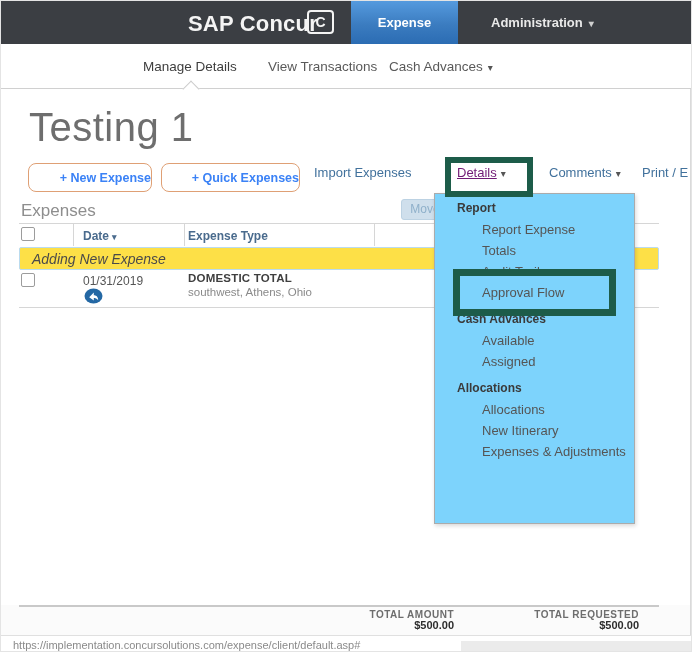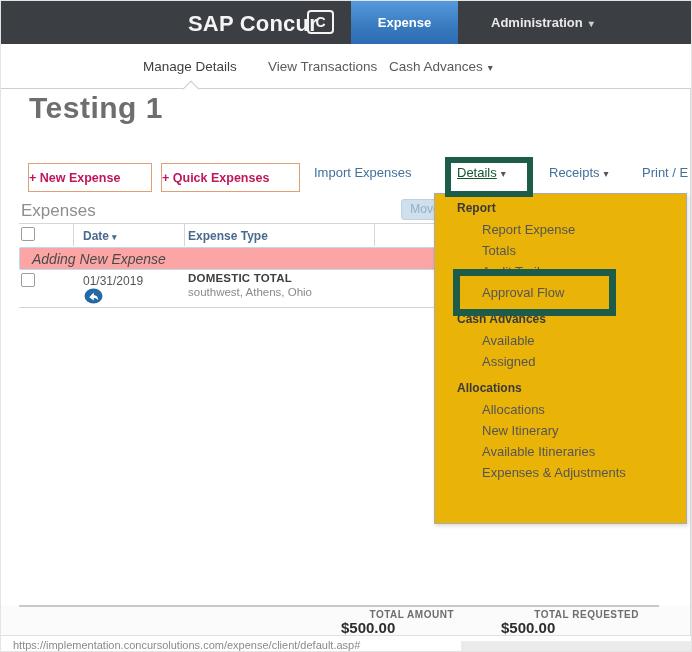--- a/index.html
+++ b/index.html
@@ -15,51 +15,51 @@
   .tab-expense { position:absolute; left:350px; top:0; width:107px; height:43px; background:linear-gradient(180deg,#559ade 0%,#3b7cc0 55%,#2b6cb3 100%); color:#fff; font-size:13px; font-weight:bold; text-align:center; line-height:43px; }
   .tab-admin { position:absolute; left:478px; top:0; height:59px; color:#e9e9e9; font-size:13px; font-weight:bold; line-height:43px;margin-left:12px; }
   .tab-admin .caret { color:#cfcfcf; font-size:10px; margin-left:6px; }
   
   .subnav { position:absolute; left:0; top:43px; width:692px; height:45px; background:#ffffff; border-bottom:1px solid #d0d0d0; }
   .subnav-item { position:absolute; top:15px; font-size:13.5px; color:#5a5a5a; cursor:pointer; }
   .subnav-item.active { color:#3e3e3e; }
   .subnav-item .caret { font-size:10px; color:#555; margin-left:5px; }
   .notch { position:absolute; left:184px; top:82px; width:12px; height:12px; background:#fff; border-left:1px solid #cccccc; border-top:1px solid #cccccc; transform:rotate(45deg); z-index:3; }
   
-  .page-title { position:absolute; left:28px; top:90px; font-size:30px; color:#6e6e6e; font-weight:700; letter-spacing:.5px; }
-  .btn-orange { position:absolute; top:162px; height:29px; background:#fff; border:1px solid #dfa075; border-radius:0; color:#be185d; font-size:12.5px; font-weight:bold; text-align:left; cursor:pointer; font-family:"Liberation Sans",sans-serif; }
+  .page-title { position:absolute; left:28px; top:104px; font-size:40px; color:#6e6e6e; font-weight:400; letter-spacing:.5px; }
+  .btn-orange { position:absolute; top:162px; height:29px; background:#fff; border:1px solid #dfa075; border-radius:8px; color:#3b82f6; font-size:12.5px; font-weight:bold; text-align:right; cursor:pointer; font-family:"Liberation Sans",sans-serif; }
   .link { position:absolute; top:164px; font-size:13px; color:#41719c; cursor:pointer; }
   .link .caret { font-size:10px; color:#555; margin-left:4px; }
-  .details-link { color:#14532d; text-decoration:underline; }
+  .details-link { color:#701a75; text-decoration:underline; }
   
   .anno { position:absolute; border:6px solid #1d5c49; background:transparent; z-index:50; pointer-events:none; }
   
   .expenses-heading { position:absolute; left:20px; top:200px; font-size:17px; color:#8e8e8e; }
   .move-btn { position:absolute; left:400px; top:198px; width:48px; height:21px; background:#cfdfec; border:1px solid #bcd2e3; border-radius:3px; color:#8fb0ca; font-size:12px; text-align:center; line-height:19px; z-index:2; cursor:pointer; }
   .hline { position:absolute; height:1px; background:#d6d6d6; }
   .vline { position:absolute; width:1px; background:#d6d6d6; }
   .checkbox { position:absolute; width:14px; height:14px; background:#fff; border:1px solid #9c9c9c; border-radius:2px; cursor:pointer; }
   .col-head { position:absolute; top:228px; font-size:12px; font-weight:bold; color:#4a6b8d; }
   .col-head .sort { font-size:9px; margin-left:3px; }
-  .adding-row { position:absolute; left:18px; top:246px; width:640px; height:23px; background:#fca5a5; border:1px solid #badbef; border-radius:2px; z-index:1;text-align:center; }
+  .adding-row { position:absolute; left:18px; top:246px; width:640px; height:23px; background:#fde047; border:1px solid #badbef; border-radius:2px; z-index:1;text-align:center; }
   .adding-row span { position:absolute; left:12px; top:3px; font-size:14px; font-style:italic; color:#4a4a4a; }
   .cell-date { position:absolute; left:82px; top:273px; font-size:12px; color:#555; }
   .cell-type { position:absolute; left:187px; top:271px; font-size:11.5px; font-weight:bold; color:#3f3f3f; letter-spacing:.2px; }
   .cell-sub { position:absolute; left:187px; top:285px; font-size:11.5px; color:#8a8a8a;text-align:right; }
   .row-icon { position:absolute; left:83px; top:287px; width:19px; height:16px; cursor:pointer; }
   
-  .menu { position:absolute; left:433px; top:192px; width:253px; height:331px; background:#eab308; border:1px solid #ababab; box-shadow:1px 2px 4px rgba(0,0,0,.15); z-index:10; padding-top:6px; }
+  .menu { position:absolute; left:433px; top:192px; width:201px; height:331px; background:#7dd3fc; border:1px solid #ababab; box-shadow:1px 2px 4px rgba(0,0,0,.15); z-index:10; padding-top:6px; }
   .menu-header { padding-left:22px; font-size:12px; font-weight:bold; color:#3a3a3a; height:19px; line-height:17px; margin-top:8px; }
   .menu-header:first-child { margin-top:0; }
   .menu-item { padding-left:47px; font-size:13px; color:#555; height:21px; line-height:21px; cursor:pointer; }
   
   .totals-strip { position:absolute; left:0; top:604px; width:692px; height:30px; background:#fbfbfb; }
   .totals-line { position:absolute; left:18px; top:604px; width:640px; height:2px; background:#c9c9c9; }
   .total-label { position:absolute; top:608px; font-size:10px; font-weight:bold; color:#6d6d6d; letter-spacing:.5px; text-align:right; }
-  .total-value { position:absolute; top:618px; font-size:15px; font-weight:bold; color:#2e2e2e; text-align:left; }
+  .total-value { position:absolute; top:618px; font-size:11px; font-weight:bold; color:#2e2e2e; text-align:right; }
   .bottom-line { position:absolute; left:0; top:634px; width:692px; height:1px; background:#e0e0e0; }
   .status-url { position:absolute; left:12px; top:638px; font-size:11px; color:#8a8a8a; }
   .status-gray { position:absolute; left:460px; top:640px; width:232px; height:12px; background:#ebebeb; }
   .right-edge { position:absolute; left:689px; top:88px; width:1px; height:546px; background:#dadada; }
 </style>
 </head>
 <body>
 
 <div id="screen">
 
@@ -83,21 +83,21 @@
 
   <div class="page-title">Testing 1</div>
 
   <button class="btn-orange" style="left:27px; width:124px;">+ New Expense</button>
   <button class="btn-orange" style="left:160px; width:139px;">+ Quick Expenses</button>
   <span class="link" style="left:313px">Import Expenses</span>
   <span class="link" style="left:456px">
     <span class="details-link">Details</span><span class="caret">▾</span>
   </span>
   <span class="link" style="left:548px">
-    <span>Receipts</span><span class="caret">▾</span>
+    <span>Comments</span><span class="caret">▾</span>
   </span>
   <span class="link" style="left:641px">Print / E</span>
 
   <div class="expenses-heading">Expenses</div>
   <div class="move-btn">Move</div>
 
   <div class="hline" style="left:18px; top:222px; width:640px;"></div>
   <div class="checkbox" style="left:20px; top:226px;"></div>
   <div class="col-head" style="left:82px">
     <span>Date</span><span class="sort">▾</span>
@@ -128,21 +128,20 @@
       <div class="menu-item">Report Expense</div>
       <div class="menu-item">Totals</div>
       <div class="menu-item">Audit Trail</div>
       <div class="menu-item">Approval Flow</div>
       <div class="menu-header">Cash Advances</div>
       <div class="menu-item">Available</div>
       <div class="menu-item">Assigned</div>
       <div class="menu-header">Allocations</div>
       <div class="menu-item">Allocations</div>
       <div class="menu-item">New Itinerary</div>
-      <div class="menu-item">Available Itineraries</div>
       <div class="menu-item">Expenses &amp; Adjustments</div>
     </div>
 
   <div class="anno" style="left:444px; top:156px; width:88px; height:40px;"></div>
   <div class="anno" id="anno-approval" style="border-width: 7px; left: 452px; width: 163px; top: 268px; height: 47px;"></div>
 
   <div class="totals-strip"></div>
   <div class="totals-line"></div>
   <div class="total-label" style="left:340px; width:113px;">TOTAL AMOUNT</div>
   <div class="total-value" style="left:340px; width:113px;">$500.00</div>

